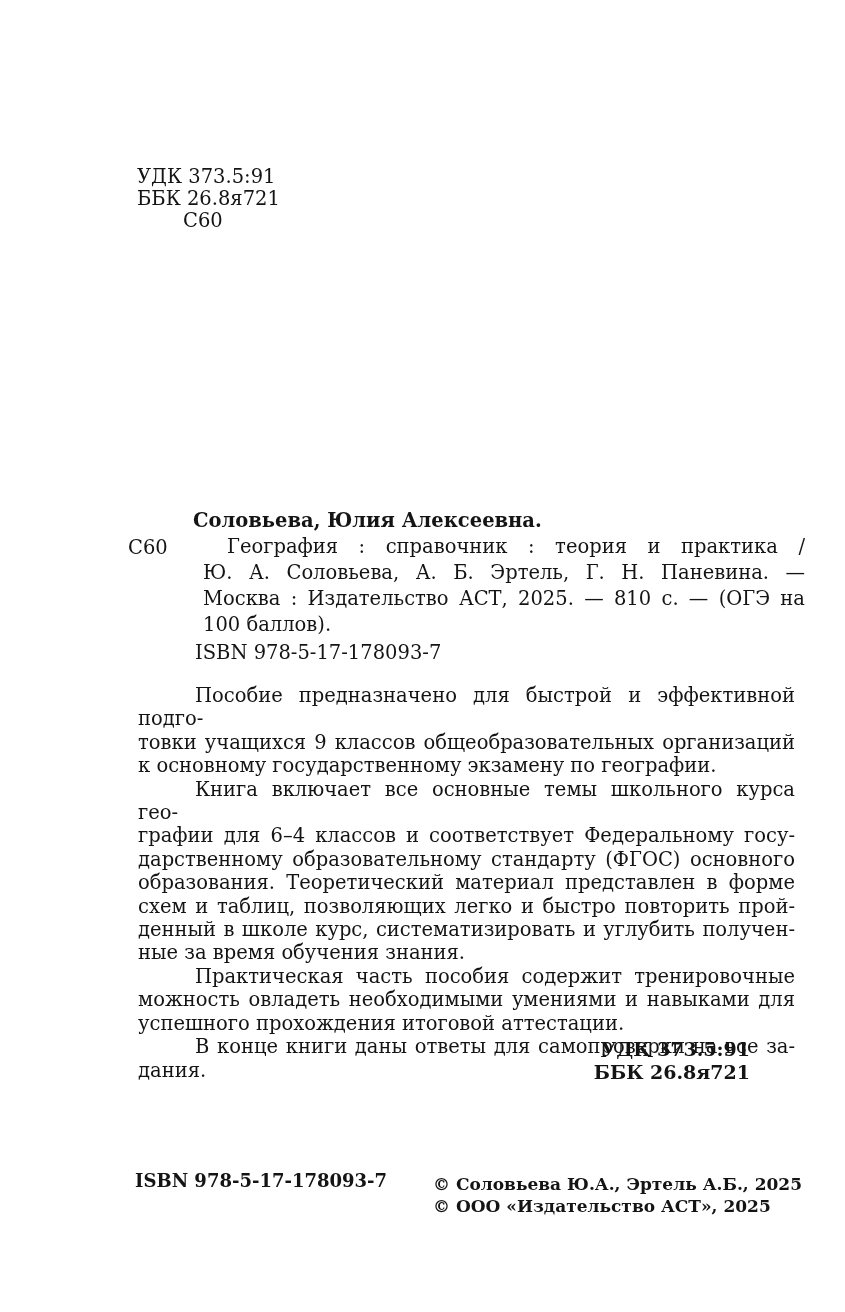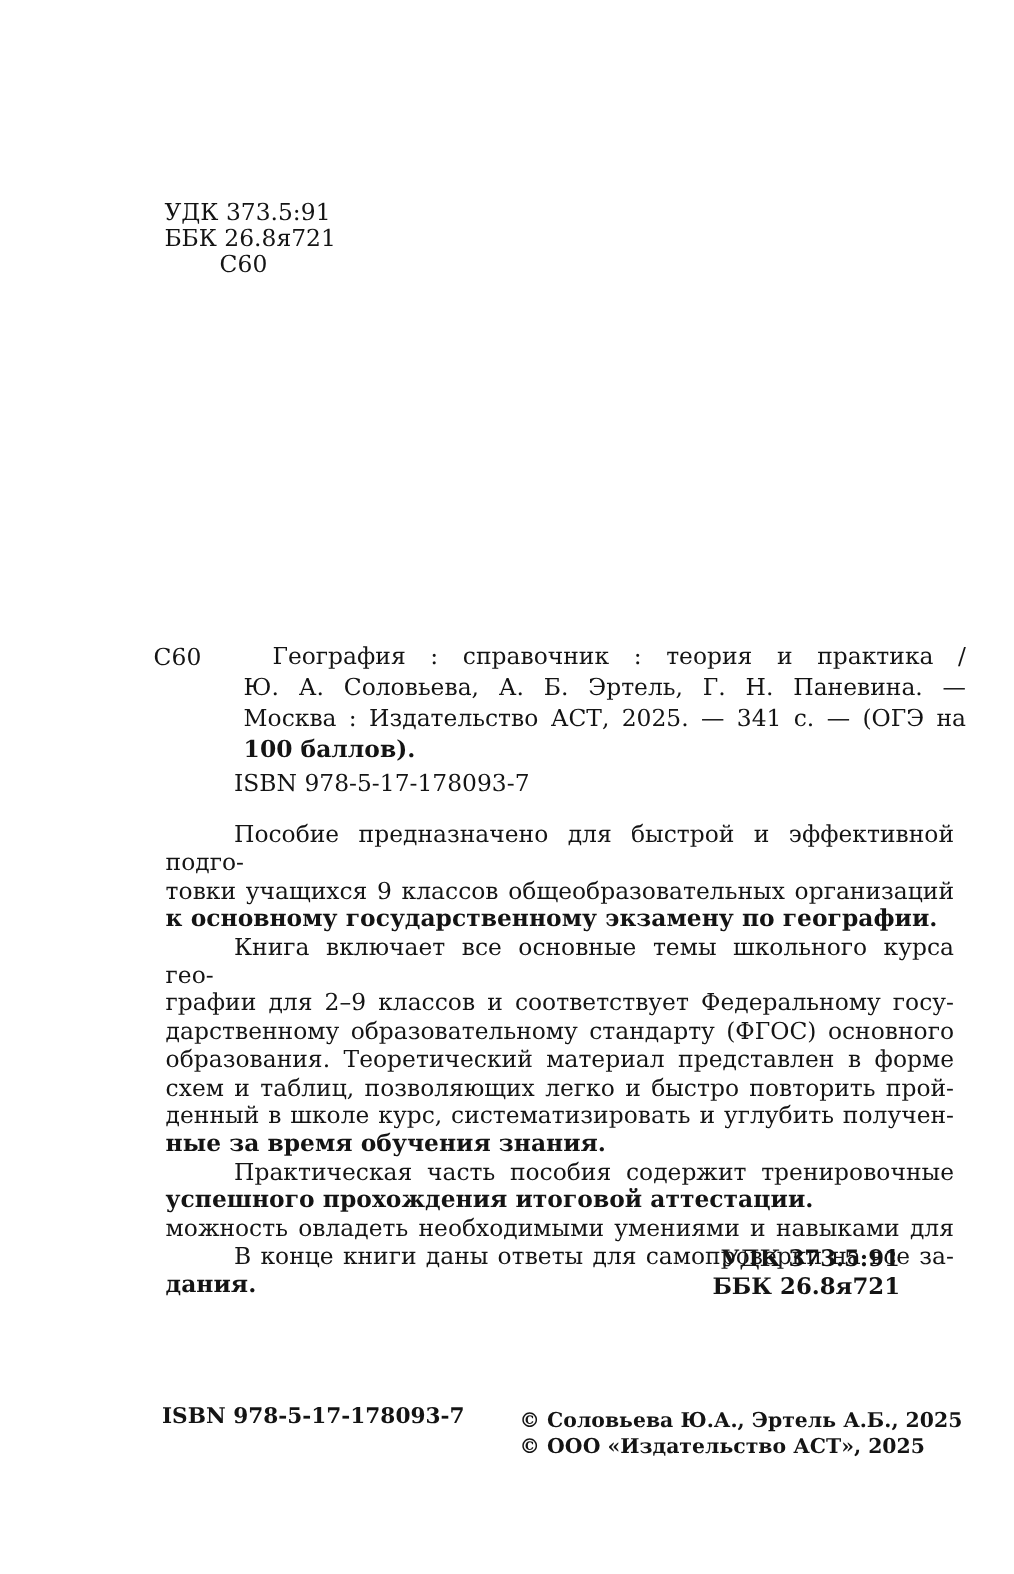--- a/index.html
+++ b/index.html
@@ -66,21 +66,21 @@
     width: 657px;
     font-size: 19.5px;
     line-height: 23.4px;
   }
 
   
   .jline {
     text-align: justify;
     text-align-last: justify;
   }
-  .jline.last { text-align-last: left; font-weight: bold; }
+  .jline.last { text-align-last: left; }
   .annotation .jline.indent { text-indent: 57px; }
   .entry-description .jline.indent { text-indent: 24px; }
 
   
   .bottom-codes {
     right: 95px;
     top: 1038px;
     font-size: 19px;
     line-height: 23px;
     font-weight: bold;
@@ -112,49 +112,50 @@
 <div class="page">
 
   <div class="abs top-codes">
     <div>УДК 373.5:91</div>
     <div>ББК 26.8я721</div>
     <div class="code-line">С60</div>
   </div>
 
   <div class="abs entry-code-label">С60</div>
 
+  <div class="abs author-heading">Соловьева, Юлия Алексеевна.</div>
 
   <div class="abs entry-description">
       <div class="jline indent">География : справочник : теория и практика /</div>
       <div class="jline">Ю. А. Соловьева, А. Б. Эртель, Г. Н. Паневина. —</div>
-      <div class="jline">Москва : Издательство АСТ, 2025. — 341 с. — (ОГЭ на</div>
+      <div class="jline">Москва : Издательство АСТ, 2025. — 810 с. — (ОГЭ на</div>
       <div class="jline last">100 баллов).</div>
     </div>
 
   <div class="abs isbn-mid">ISBN 978-5-17-178093-7</div>
 
   <div class="abs annotation">
     <div>
         <div class="jline indent">Пособие предназначено для быстрой и эффективной подго-</div>
         <div class="jline">товки учащихся 9 классов общеобразовательных организаций</div>
         <div class="jline last">к основному государственному экзамену по географии.</div>
       </div>
     <div>
         <div class="jline indent">Книга включает все основные темы школьного курса гео-</div>
-        <div class="jline">графии для 2–9 классов и соответствует Федеральному госу-</div>
+        <div class="jline">графии для 6–4 классов и соответствует Федеральному госу-</div>
         <div class="jline">дарственному образовательному стандарту (ФГОС) основного</div>
         <div class="jline">образования. Теоретический материал представлен в форме</div>
         <div class="jline">схем и таблиц, позволяющих легко и быстро повторить прой-</div>
         <div class="jline">денный в школе курс, систематизировать и углубить получен-</div>
         <div class="jline last">ные за время обучения знания.</div>
       </div>
     <div>
         <div class="jline indent">Практическая часть пособия содержит тренировочные</div>
+        <div class="jline">можность овладеть необходимыми умениями и навыками для</div>
         <div class="jline last">успешного прохождения итоговой аттестации.</div>
-        <div class="jline">можность овладеть необходимыми умениями и навыками для</div>
       </div>
     <div>
         <div class="jline indent">В конце книги даны ответы для самопроверки на все за-</div>
         <div class="jline last">дания.</div>
       </div>
   </div>
 
   <div class="abs bottom-codes">
     <div>УДК 373.5:91</div>
     <div>ББК 26.8я721</div>

